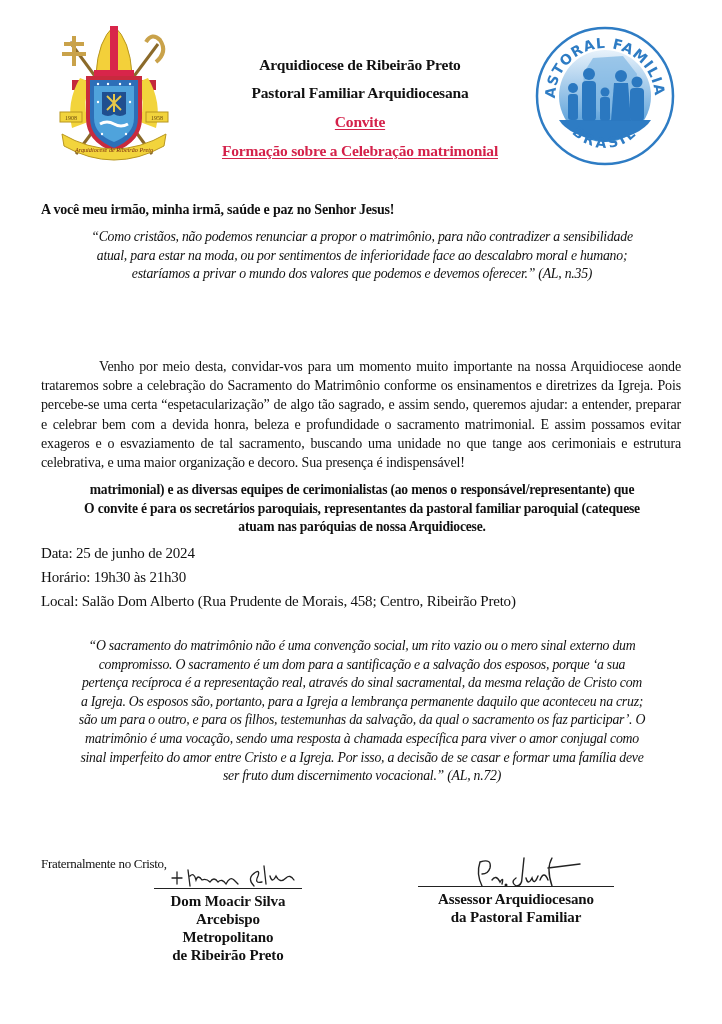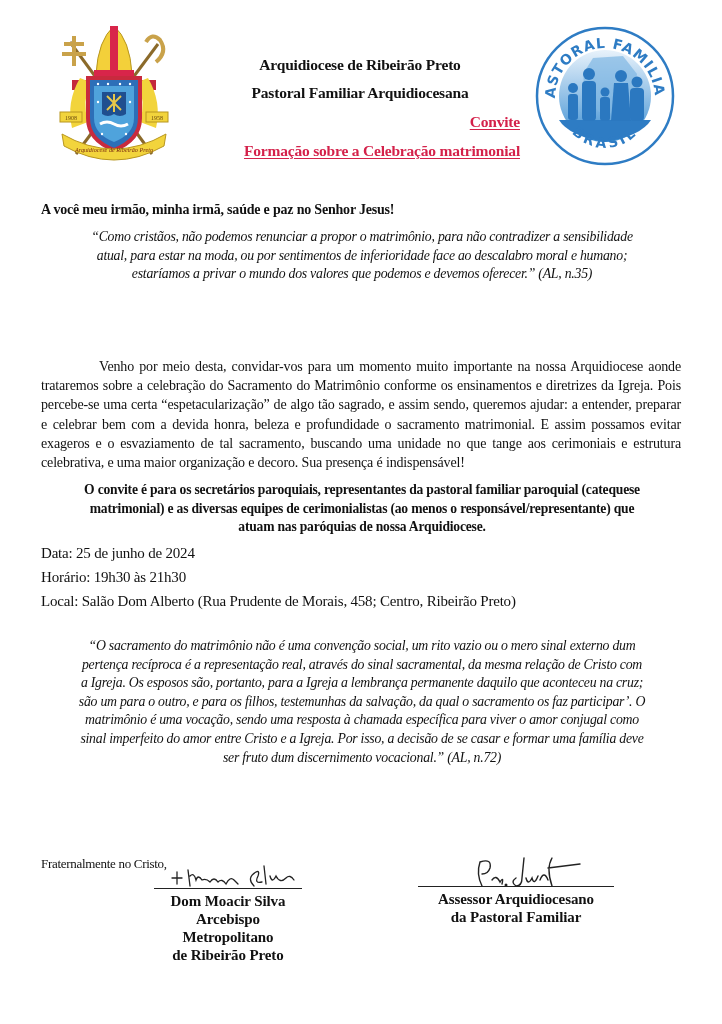--- a/index.html
+++ b/index.html
@@ -9,21 +9,21 @@
     }
     .abs { position: absolute; }
 
     
     #logo-left { left: 52px; top: 22px; width: 124px; height: 140px; }
     #logo-right { left: 533px; top: 24px; width: 144px; height: 144px; }
     .head-line {
       position: absolute; left: 200px; width: 320px; text-align: center;
       font-weight: bold; font-size: 15.5px; letter-spacing: -0.2px;
     }
-    .head-red { color: #d4214a; text-decoration: underline; text-decoration-thickness: 1px; text-underline-offset: 2px; text-align: right; }
+    .head-red { color: #d4214a; text-decoration: underline; text-decoration-thickness: 1px; text-underline-offset: 2px; }
 
     
     .greeting { left: 41px; top: 202px; font-weight: bold; font-size: 14px; letter-spacing: -0.2px; }
     .quote {
       position: absolute; left: 40px; width: 644px; text-align: center;
       font-style: italic; font-size: 13.8px; line-height: 18.6px; letter-spacing: -0.25px;
     }
     .para {
       position: absolute; left: 41px; width: 640px; text-align: justify;
       font-size: 14px; line-height: 19.2px; letter-spacing: -0.15px; margin-top: 36px;
@@ -149,31 +149,32 @@
 
 <div class="quote" style="top:228px;">
   <div>“Como cristãos, não podemos renunciar a propor o matrimônio, para não contradizer a sensibilidade</div>
   <div>atual, para estar na moda, ou por sentimentos de inferioridade face ao descalabro moral e humano;</div>
   <div>estaríamos a privar o mundo dos valores que podemos e devemos oferecer.” (AL, n.35)</div>
 </div>
 
 <div class="para" style="top:321px;"><span class="indent"></span><span>Venho por meio desta, convidar-vos para um momento muito importante na nossa Arquidiocese aonde trataremos sobre a celebração do Sacramento do Matrimônio conforme os ensinamentos e diretrizes da Igreja. Pois percebe-se uma certa “espetacularização” de algo tão sagrado, e assim sendo, queremos ajudar: a entender, preparar e celebrar bem com a devida honra, beleza e profundidade o sacramento matrimonial. E assim possamos evitar exageros e o esvaziamento de tal sacramento, buscando uma unidade no que tange aos cerimoniais e estrutura celebrativa, e uma maior organização e decoro. Sua presença é indispensável!</span></div>
 
 <div class="invite" style="top:481px;">
+  <div>matrimonial) e as diversas equipes de cerimonialistas (ao menos o responsável/representante) que</div>
   <div>O convite é para os secretários paroquiais, representantes da pastoral familiar paroquial (catequese</div>
-  <div>matrimonial) e as diversas equipes de cerimonialistas (ao menos o responsável/representante) que</div>
   <div>atuam nas paróquias de nossa Arquidiocese.</div>
 </div>
 
 <div class="detail" style="top:545px;">Data: 25 de junho de 2024</div>
 <div class="detail" style="top:569px;">Horário: 19h30 às 21h30</div>
 <div class="detail" style="top:593px;">Local: Salão Dom Alberto (Rua Prudente de Morais, 458; Centro, Ribeirão Preto)</div>
 
 <div class="quote" style="top:637px;">
   <div>“O sacramento do matrimônio não é uma convenção social, um rito vazio ou o mero sinal externo dum</div>
+  <div>compromisso. O sacramento é um dom para a santificação e a salvação dos esposos, porque ‘a sua</div>
   <div>pertença recíproca é a representação real, através do sinal sacramental, da mesma relação de Cristo com</div>
   <div>a Igreja. Os esposos são, portanto, para a Igreja a lembrança permanente daquilo que aconteceu na cruz;</div>
   <div>são um para o outro, e para os filhos, testemunhas da salvação, da qual o sacramento os faz participar’. O</div>
   <div>matrimônio é uma vocação, sendo uma resposta à chamada específica para viver o amor conjugal como</div>
   <div>sinal imperfeito do amor entre Cristo e a Igreja. Por isso, a decisão de se casar e formar uma família deve</div>
   <div>ser fruto dum discernimento vocacional.” (AL, n.72)</div>
 </div>
 
 <div class="abs closing">Fraternalmente no Cristo,</div>
 

